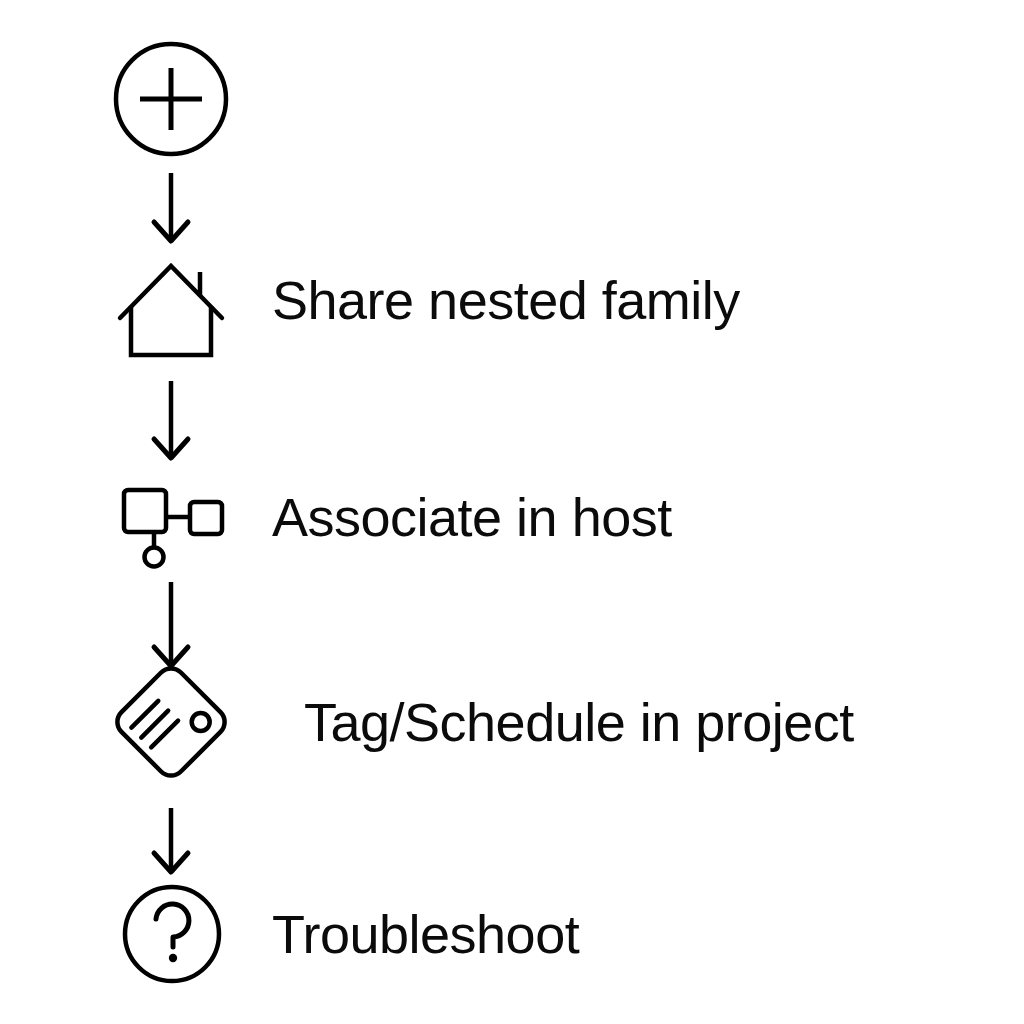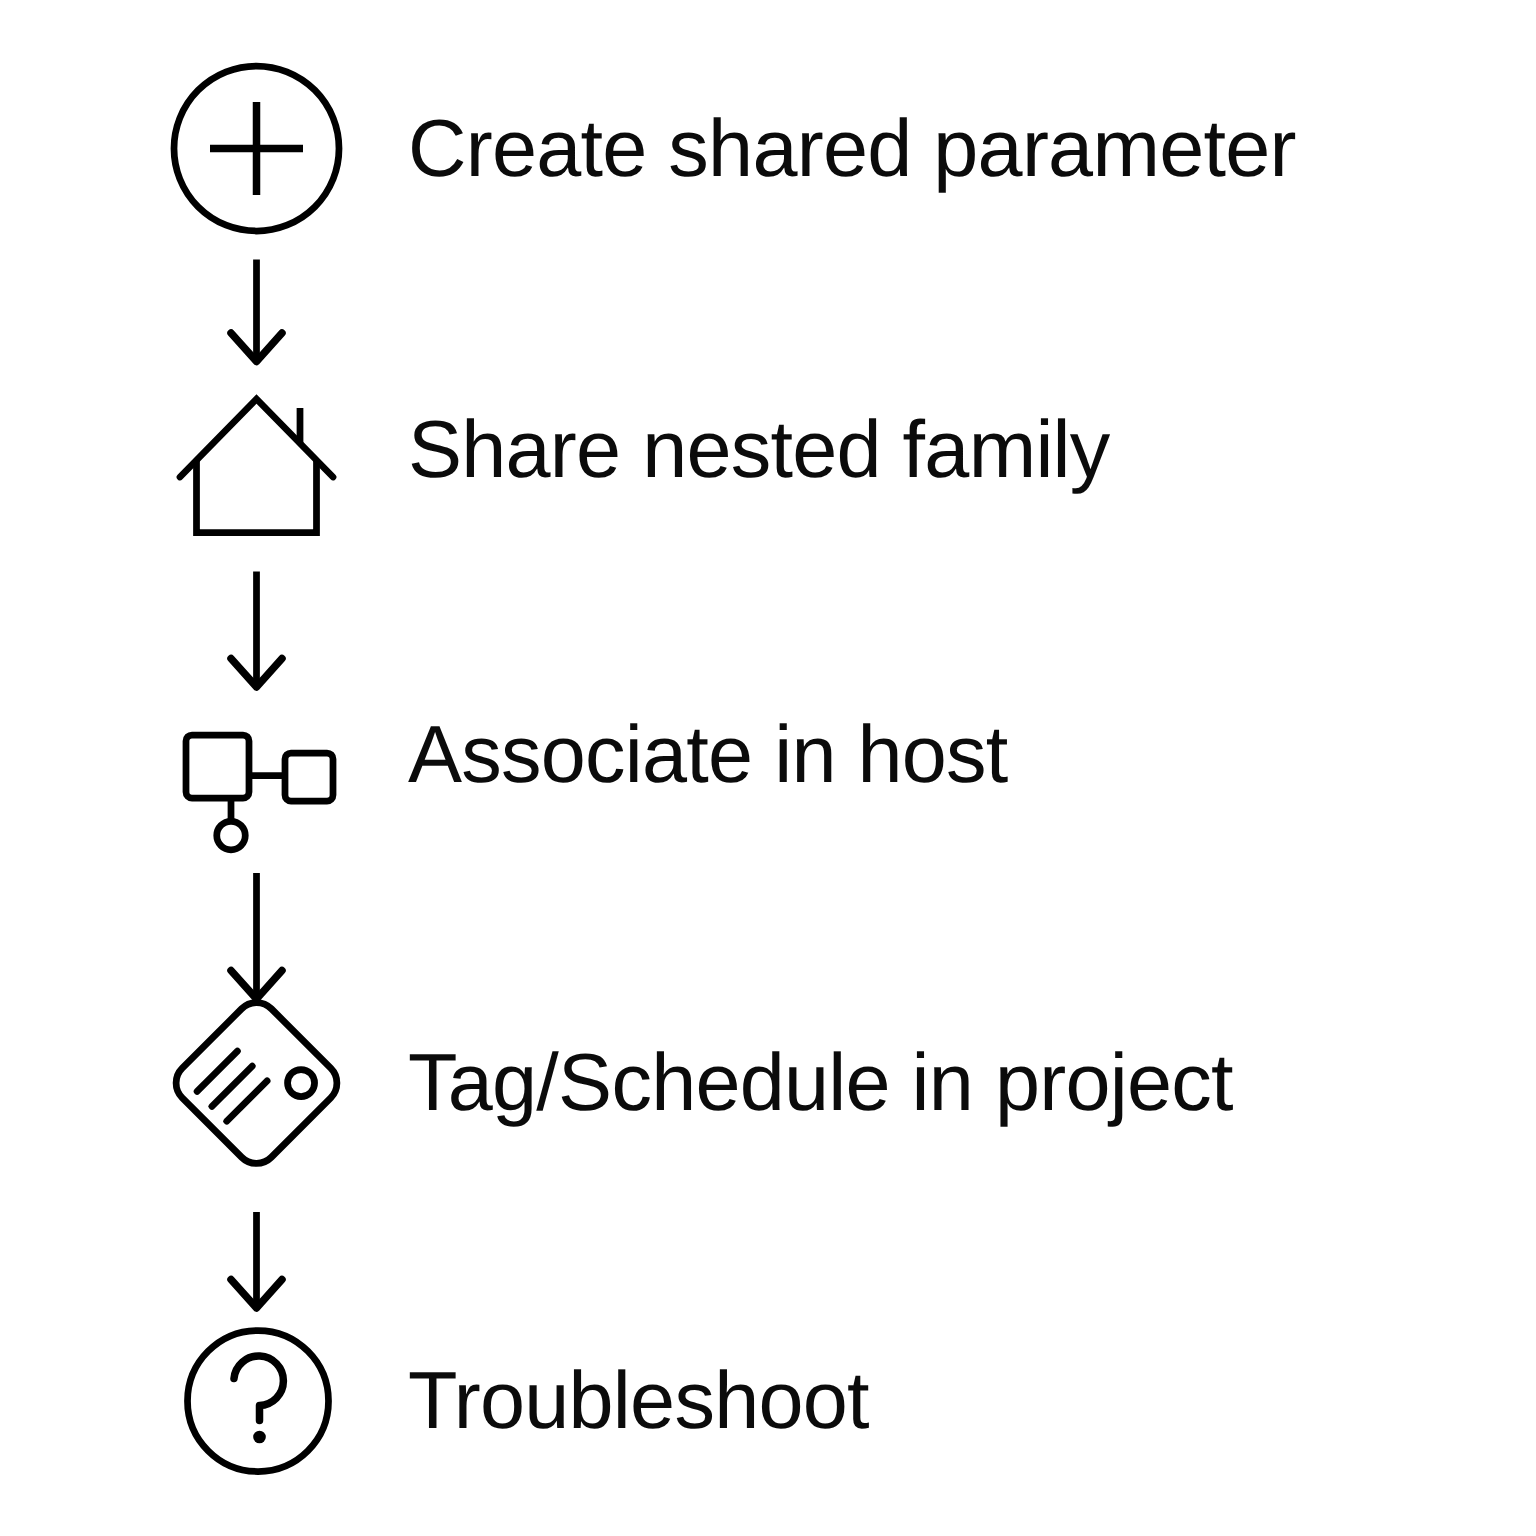--- a/index.html
+++ b/index.html
@@ -34,22 +34,22 @@
     font-family: "Liberation Sans", sans-serif;
     font-size: 54px;
     font-weight: 400;
     line-height: 1;
     letter-spacing: -0.5px;
     white-space: nowrap;
     transform: translateY(-50%);
   }
   .lbl-1 { top: 99px; }
   .lbl-2 { top: 300px; }
-  .lbl-3 { top: 503px; }
-  .lbl-4 { top: 722px; }
+  .lbl-3 { top: 517px; }
+  .lbl-4 { top: 722px; margin-left: 32px; }
   .lbl-5 { top: 934px; }
 </style>
 </head>
 <body>
 
 <div id="canvas">
 
   <svg class="flow-svg" viewBox="0 0 1024 1024" xmlns="http://www.w3.org/2000/svg">
 
     <g>
@@ -111,21 +111,20 @@
     </g>
 
     <g>
       <circle cx="172" cy="934" r="47" fill="none" stroke="#000000" stroke-width="4.5"></circle>
       <path d="M 156 919 a 16.5 16.5 0 1 1 17 18 v 10" fill="none" stroke="#000000" stroke-width="5" stroke-linecap="round" stroke-linejoin="round"></path>
       <circle cx="173" cy="958" r="4.2" fill="#000000" stroke="none"></circle>
     </g>
 
   </svg>
 
-  <div class="step-label lbl-1">Create shared parameter</div>
 
   <div class="step-label lbl-2">Share nested family</div>
 
   <div class="step-label lbl-3">Associate in host</div>
 
   <div class="step-label lbl-4">Tag/Schedule in project</div>
 
   <div class="step-label lbl-5">Troubleshoot</div>
 
 </div>

